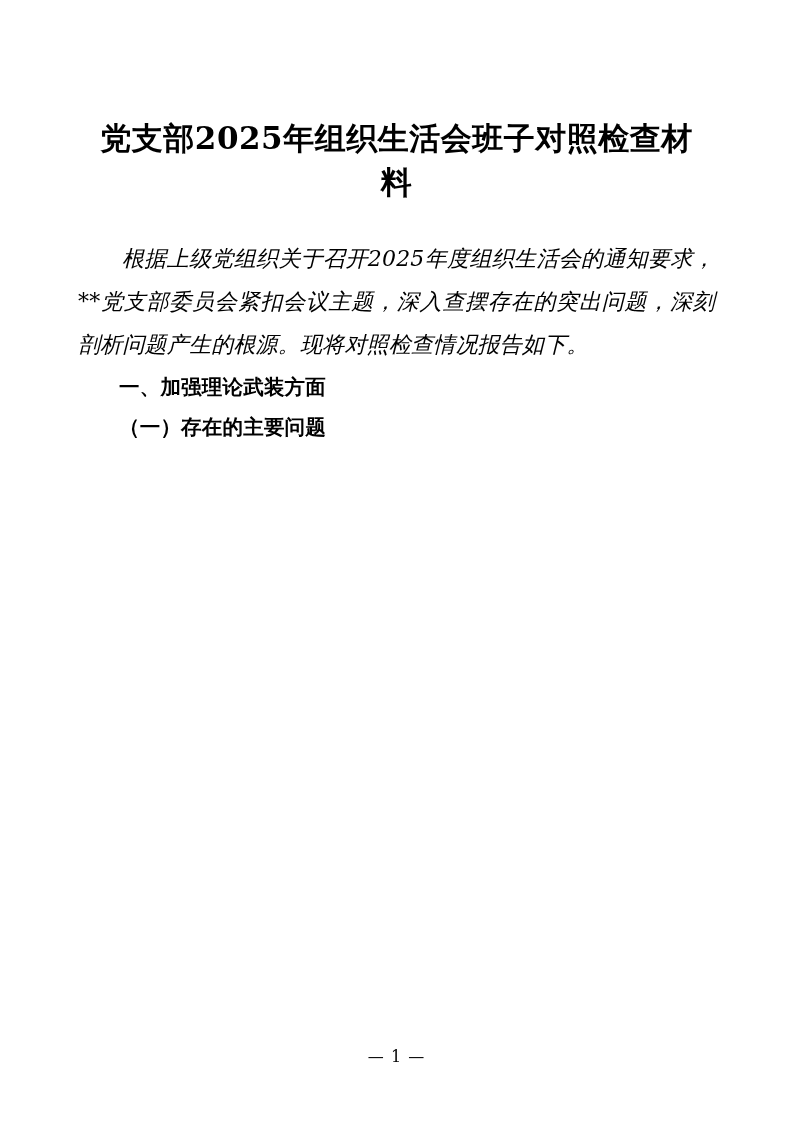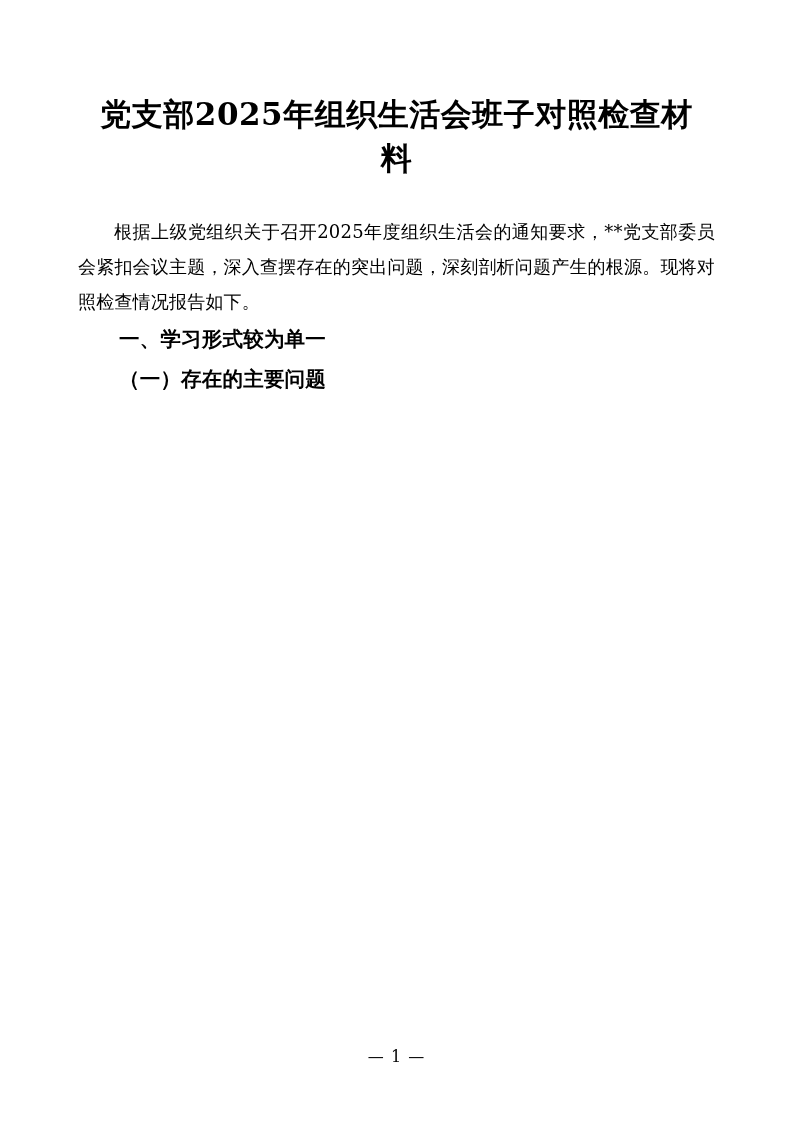--- a/index.html
+++ b/index.html
@@ -10,44 +10,45 @@
   body {
     font-family: "DejaVu Serif", "Liberation Serif", serif;
     color: #000000;
   }
   .page {
     width: 793px;
     height: 1122px;
     position: relative;
     background: #ffffff;
     box-sizing: border-box;
-    padding: 92px 78px 0 78px;
+    padding: 116px 78px 0 78px;
     overflow: hidden;
   }
   .doc-title {
     font-family: "DejaVu Serif", "Liberation Serif", serif;
     font-weight: bold;
     font-size: 31px;
     line-height: 1.42;
     text-align: center;
     letter-spacing: 0.5px;
     margin: 0 22px 0 22px;
     color: #000;
   }
   .body-block {
     margin-top: 34px;
   }
   p.para {
-    font-size: 18px;
+    font-size: 22px;
     line-height: 1.95;
     margin: 0 0 1px 0;
     text-indent: 2em;
     text-align: justify;
     text-justify: inter-ideograph;
     letter-spacing: 0.2px;
+    font-style: italic;
   }
   p.heading1 {
     font-size: 20.5px;
     line-height: 1.95;
     margin: 0;
     text-indent: 2em;
     font-weight: bold;
     letter-spacing: 0.2px;
   }
   p.heading2 {
@@ -71,19 +72,19 @@
 </style>
 </head>
 <body>
 
 <div class="page">
 
   <h1 class="doc-title">党支部2025年组织生活会班子对照检查材料</h1>
 
   <div class="body-block">
     <p class="para">根据上级党组织关于召开2025年度组织生活会的通知要求，**党支部委员会紧扣会议主题，深入查摆存在的突出问题，深刻剖析问题产生的根源。现将对照检查情况报告如下。</p>
-    <p class="heading1">一、学习形式较为单一</p>
+    <p class="heading1">一、加强理论武装方面</p>
     <p class="heading2">（一）存在的主要问题</p>
   </div>
 
   <div class="footer">— 1 —</div>
 
 </div>
 
 </body></html>

